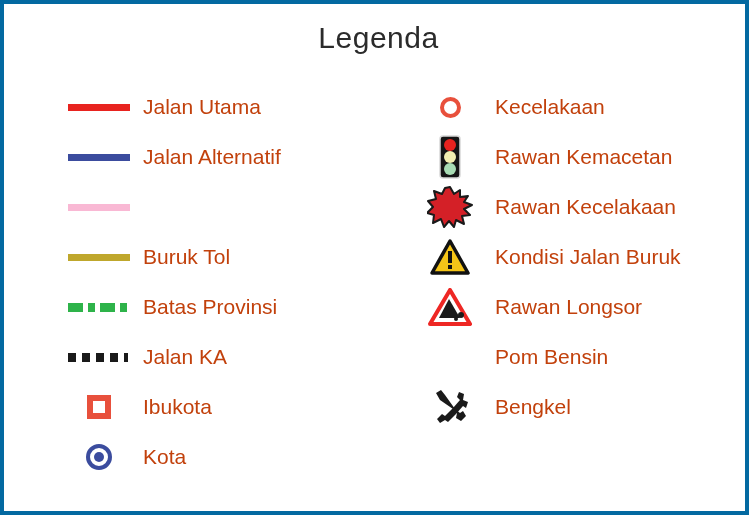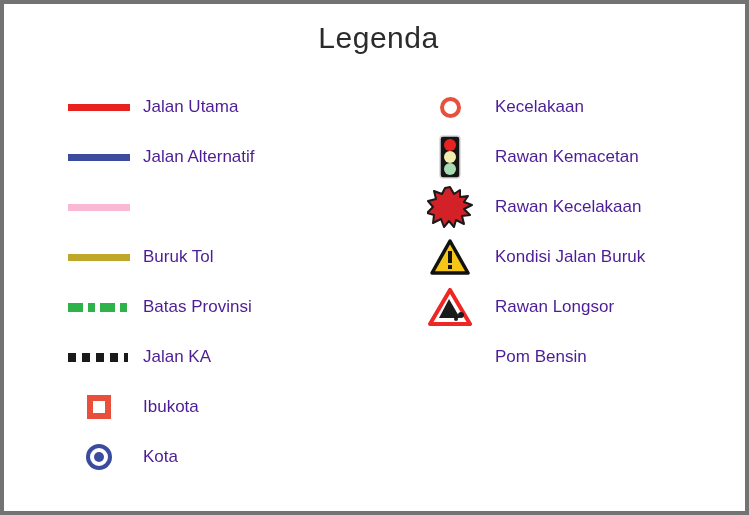--- a/index.html
+++ b/index.html
@@ -9,21 +9,21 @@
   }
   body {
     font-family: "Liberation Sans", sans-serif;
   }
   .legend-frame {
     position: relative;
     width: 749px;
     height: 515px;
     box-sizing: border-box;
     background: #ffffff;
-    border: 4px solid #737373;
+    border: 4px solid #0369a1;
     overflow: hidden;
   }
   .legend-title {
     position: absolute;
     top: 17px;
     left: 0;
     width: 749px;
     text-align: center;
     font-size: 30px;
     color: #2b2b2b;
@@ -49,22 +49,22 @@
     display: flex;
     align-items: center;
     justify-content: center;
   }
   .col-right .swatch {
     width: 62px;
     min-width: 62px;
     justify-content: center;
   }
   .row-label {
-    font-size: 17px;
-    color: #4c1d95;
+    font-size: 21px;
+    color: #c2410c;
     white-space: nowrap;
     padding-left: 4px;
   }
   .col-right .row-label { padding-left: 14px; }
 
   
   .line-bar {
     width: 62px;
     height: 7px;
   }
@@ -247,15 +247,26 @@
         </svg>
       </div>
       <div class="row-label">Rawan Longsor</div>
     </div>
 
     <div class="legend-row">
       <div class="swatch"></div>
       <div class="row-label">Pom Bensin</div>
     </div>
 
+    <div class="legend-row">
+      <div class="swatch">
+        <svg width="38" height="36" viewBox="0 0 38 36">
+          <g fill="#1a1a1a">
+            <path d="M5,4 L10,1 L14,6 L24,20 L29,24 L32,22 L35,27 L30,32 L25,29 L26,24 L22,20 L9,11 Z"></path>
+            <path d="M33,5 L28,3 L26,8 L29,11 L22,19 L14,27 L11,25 L6,30 L9,34 L14,31 L17,33 L25,25 L32,17 L35,19 L37,13 L32,11 Z"></path>
+          </g>
+        </svg>
+      </div>
+      <div class="row-label">Bengkel</div>
+    </div>
 
   </div>
 </div>
 
 </body></html>

